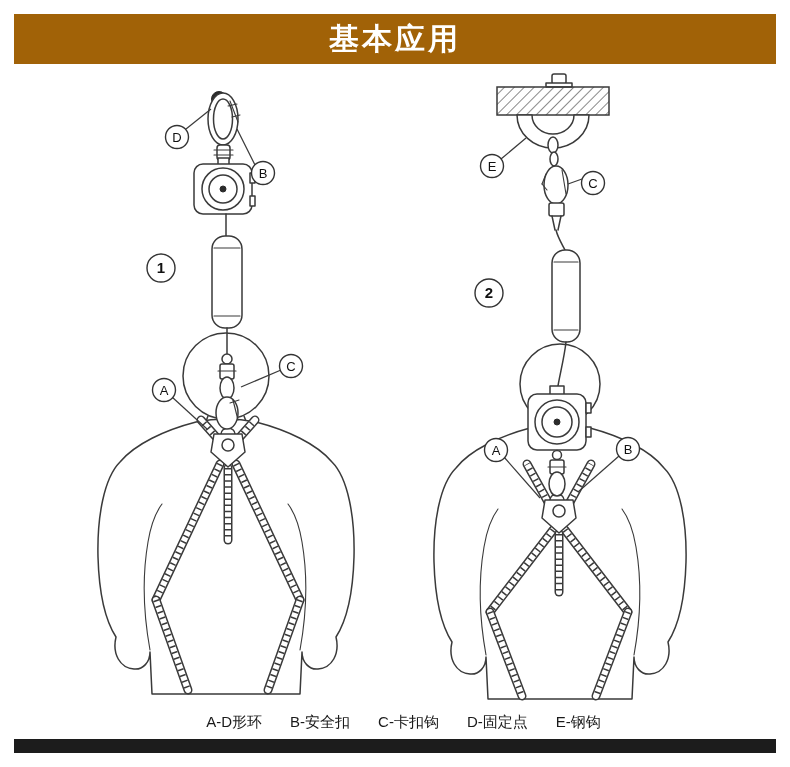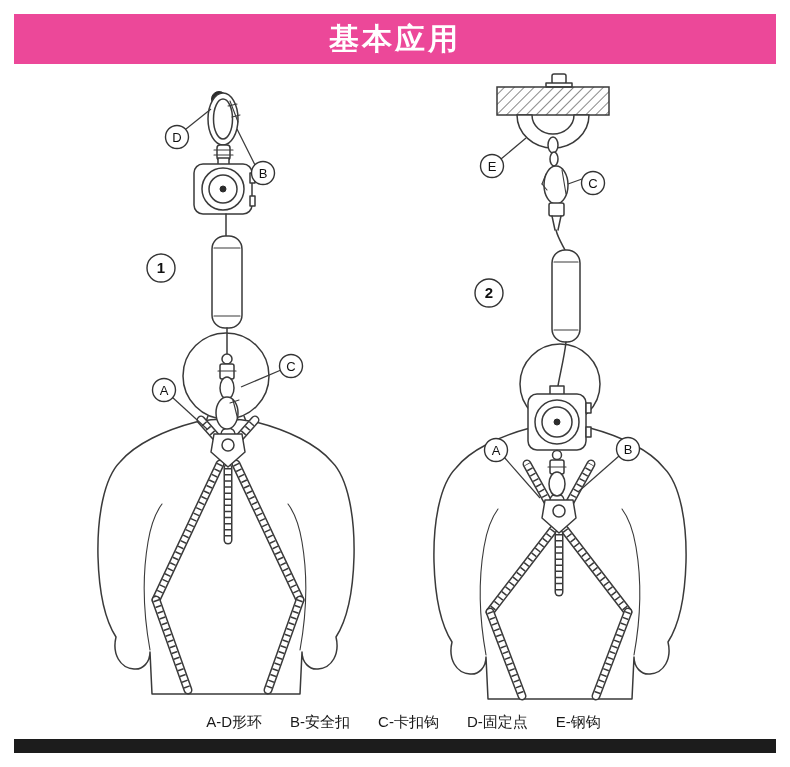--- a/index.html
+++ b/index.html
@@ -1,20 +1,20 @@
 <!DOCTYPE html>
 <html><head>
 <meta charset="utf-8">
 <style>
   * { margin:0; padding:0; box-sizing:border-box; }
   html,body { width:790px; height:767px; background:#ffffff;
     font-family:"Liberation Sans","DejaVu Sans",sans-serif; position:relative; overflow:hidden; }
 
   .header-bar { position:absolute; left:14px; top:14px; right:14px; height:50px;
-    background:#ec4899; display:flex; align-items:center; justify-content:center; }
+    background:#a16207; display:flex; align-items:center; justify-content:center; }
   .header-bar .title { color:#ffffff; font-size:30px; font-weight:bold; letter-spacing:3px; }
 
   .figure-svg { position:absolute; width:330px; height:648px; }
   #fig1 { left:60px;  top:72px; }
   #fig2 { left:420px; top:72px; }
 
   .legend-row { position:absolute; left:31px; right:14px; top:710px; height:24px;
     display:flex; align-items:center; justify-content:center; gap:28px;
     font-size:15px; color:#1a1a1a; }
 

